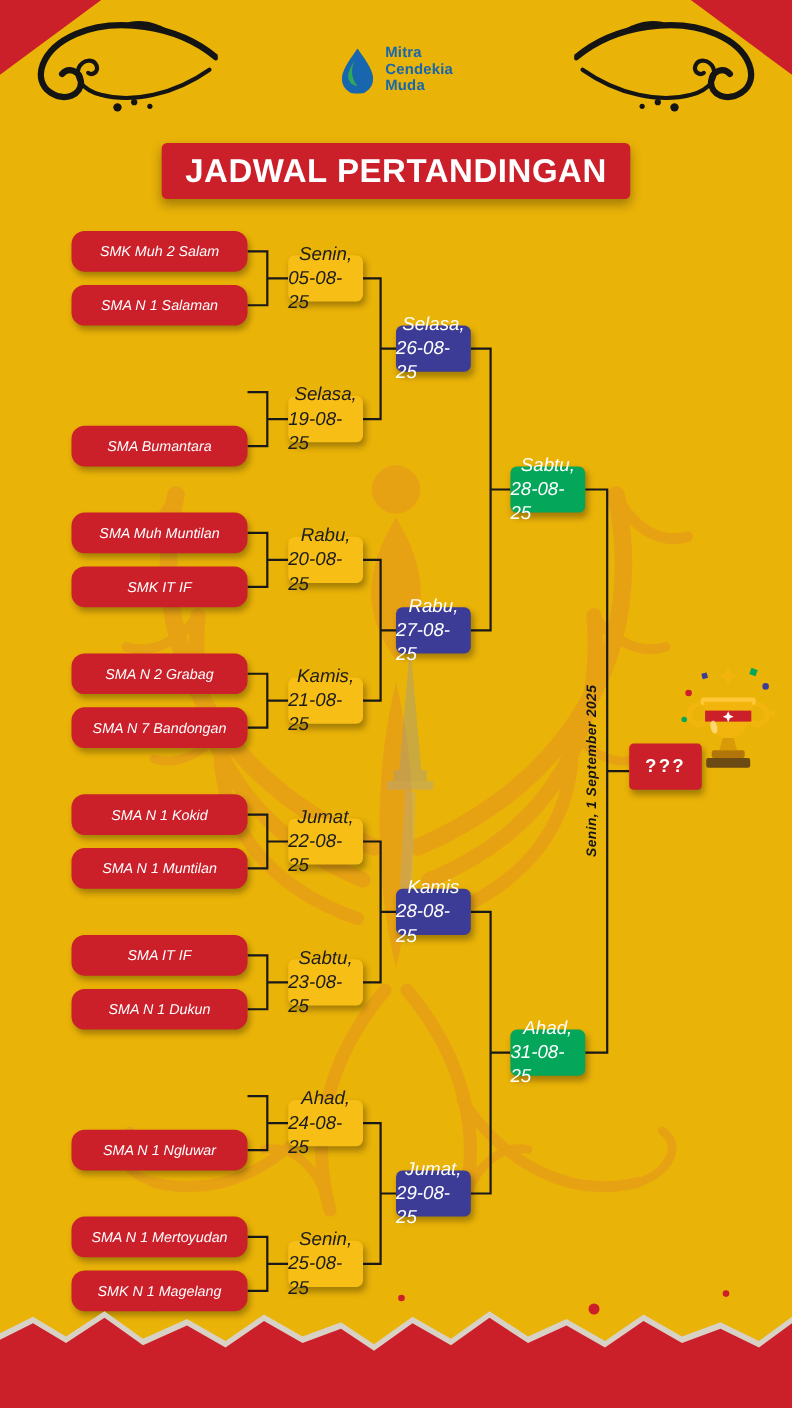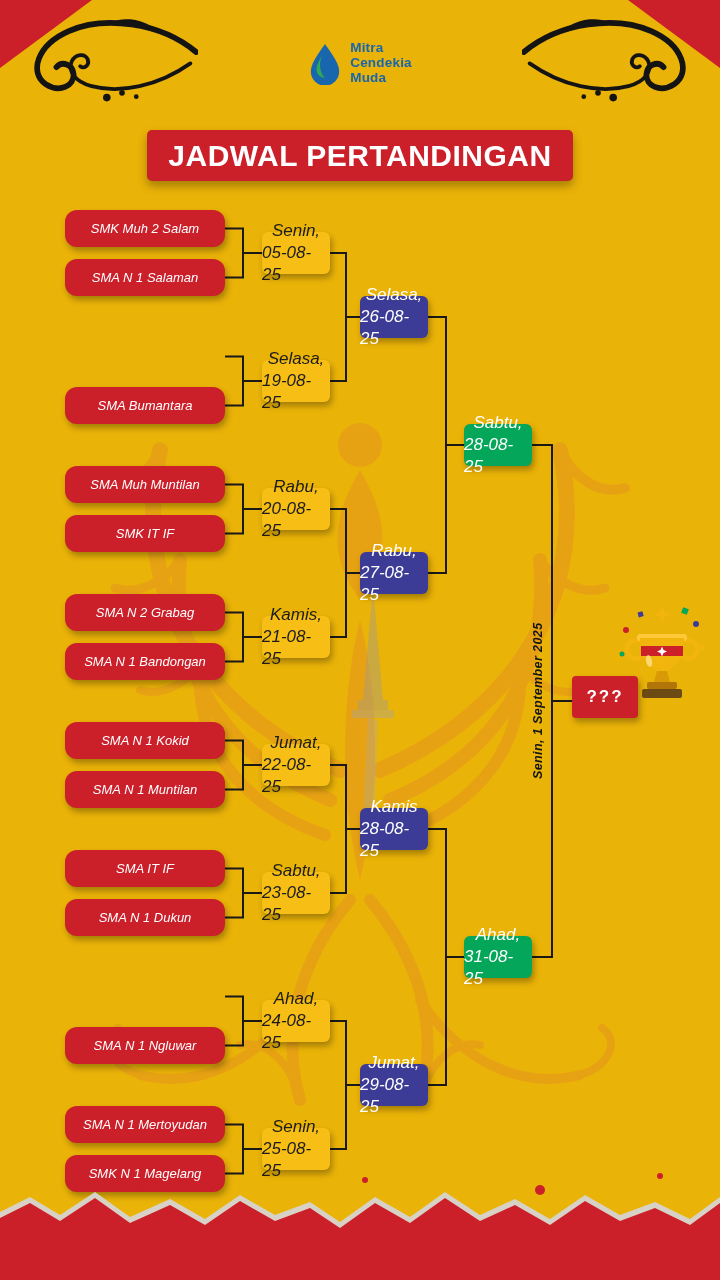--- a/index.html
+++ b/index.html
@@ -151,21 +151,21 @@
       <path d="M532,445 H552 V957 H532 M552,701 H572"></path>
     </g>
   </svg>
 
   <div class="team" style="top:210px">SMK Muh 2 Salam</div>
   <div class="team" style="top:259px">SMA N 1 Salaman</div>
   <div class="team" style="top:387px">SMA Bumantara</div>
   <div class="team" style="top:466px">SMA Muh Muntilan</div>
   <div class="team" style="top:515px">SMK IT IF</div>
   <div class="team" style="top:594px">SMA N 2 Grabag</div>
-  <div class="team" style="top:643px">SMA N 1 Bandongan</div>
+  <div class="team" style="top:643px">SMA N 7 Bandongan</div>
   <div class="team" style="top:722px">SMA N 1 Kokid</div>
   <div class="team" style="top:771px">SMA N 1 Muntilan</div>
   <div class="team" style="top:850px">SMA IT IF</div>
   <div class="team" style="top:899px">SMA N 1 Dukun</div>
   <div class="team" style="top:1027px">SMA N 1 Ngluwar</div>
   <div class="team" style="top:1106px">SMA N 1 Mertoyudan</div>
   <div class="team" style="top:1155px">SMK N 1 Magelang</div>
 
   <div class="date-box r1" style="top:232px">
     <span>Senin,</span>

